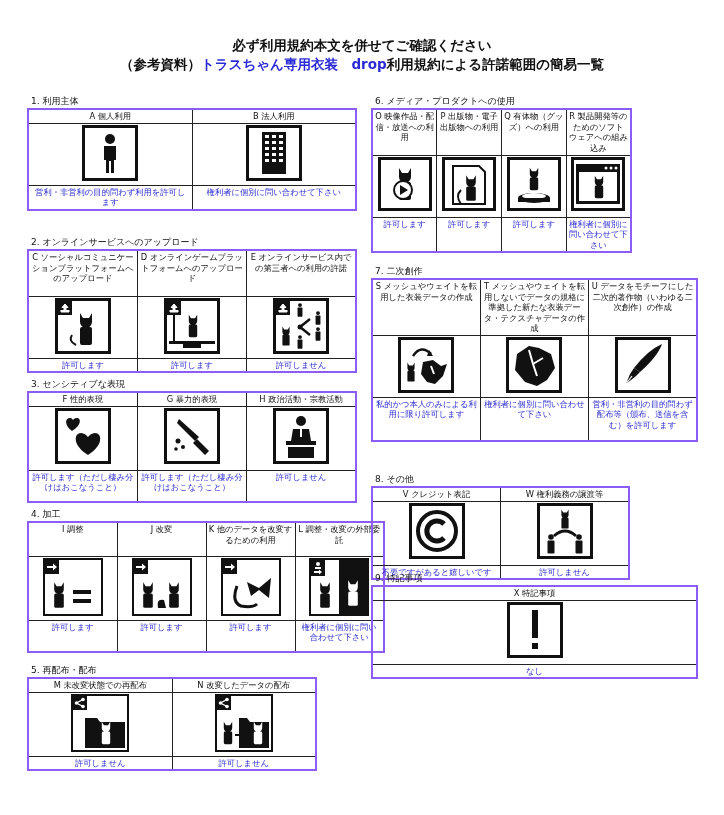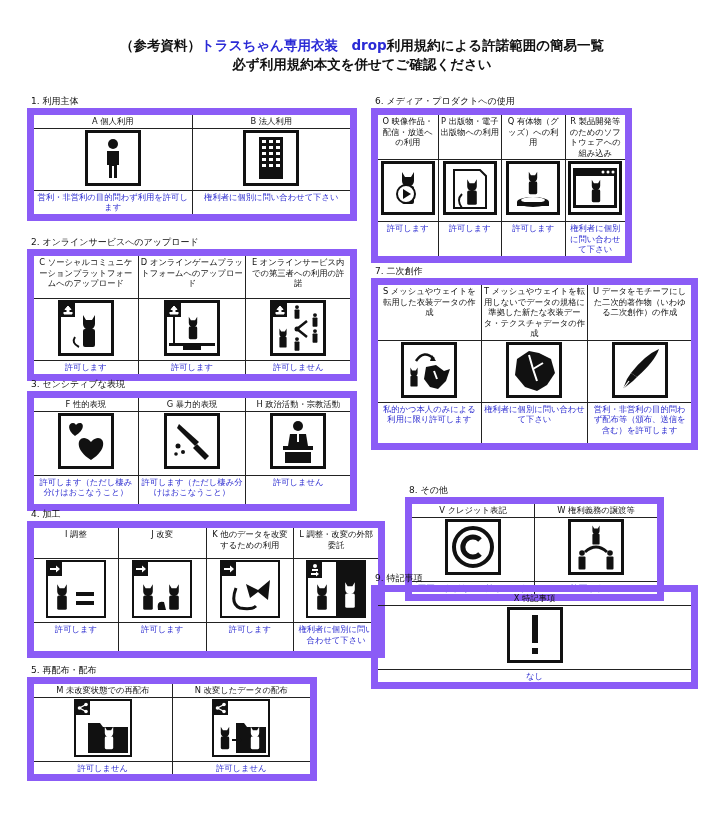--- a/index.html
+++ b/index.html
@@ -2,21 +2,21 @@
 <html><head>
 <meta charset="utf-8">
 <style>
   * { box-sizing: border-box; margin: 0; padding: 0; }
   html, body { width: 724px; height: 815px; background: #ffffff; overflow: hidden; }
   body { font-family: "DejaVu Sans", "Liberation Sans", sans-serif; color: #111; position: relative; }
   .title { position: absolute; top: 36px; left: 0; width: 724px; text-align: center; font-size: 13.5px; font-weight: bold; line-height: 19px; }
   .title .blue { color: #2a2ad6; }
   .section { position: absolute; }
   .sec-title { font-size: 9px; line-height: 12px; height: 13px; padding-left: 4px; color: #111; }
-  table.grid { border-collapse: collapse; width: 100%; table-layout: fixed; border: 7px solid #8b5cf6; padding-left: 41px; }
+  table.grid { border-collapse: collapse; width: 100%; table-layout: fixed; border: 2px solid #8b5cf6; padding-left: 41px; }
   table.grid td { border: 1.5px solid #222; text-align: center; vertical-align: top; font-size: 8.3px; line-height: 10.5px; padding: 1px 2px; }
   td.hdr { color: #111; }
   td.icon-cell { vertical-align: middle; padding: 3px 0; }
   td.res { color: #2b2bd0; }
   .icon-box { display: inline-block; border: 3px solid #111; background: #fff; vertical-align: middle; }
   .icon-box svg { display: block; }
 </style>
 </head>
 <body>
 
@@ -46,22 +46,22 @@
       <path d="M10 3.5 L3.5 7 L10 10.5" stroke="#fff" stroke-width="1.3" fill="none"></path>
     </symbol>
     <symbol id="man" viewBox="0 0 10 20">
       <circle cx="5" cy="3" r="2.8" fill="#111"></circle>
       <rect x="1.5" y="6.5" width="7" height="13" rx="1" fill="#111"></rect>
     </symbol>
   </defs>
 </svg>
 
 <div class="title">
+  <div>必ず利用規約本文を併せてご確認ください</div>
   <div><span>（参考資料）</span><span class="blue">トラスちゃん専用衣装　drop</span><span>利用規約による許諾範囲の簡易一覧</span></div>
-  <div>必ず利用規約本文を併せてご確認ください</div>
 </div>
 
 <div class="section" style="left:27px; top:95px; width:330px;">
   <div class="sec-title">1. 利用主体</div>
   <table class="grid">
     <tbody>
         <tr>
       <td class="hdr">A 個人利用</td>
       <td class="hdr">B 法人利用</td>
     </tr>
@@ -333,21 +333,21 @@
     </tr>
     <tr style="height:44px">
       <td class="res">私的かつ本人のみによる利用に限り許可します</td>
       <td class="res">権利者に個別に問い合わせて下さい</td>
       <td class="res">営利・非営利の目的問わず配布等（頒布、送信を含む）を許可します</td>
     </tr>
   </tbody>
     </table>
 </div>
 
-<div class="section" style="left:371px; top:484px; width:259px;margin-left:34px;">
+<div class="section" style="left:371px; top:473px; width:259px;">
   <div class="sec-title">8. その他</div>
   <table class="grid">
     <tbody>
         <tr>
       <td class="hdr">V クレジット表記</td>
       <td class="hdr">W 権利義務の譲渡等</td>
     </tr>
     <tr style="height:64px">
       <td class="icon-cell"><span class="icon-box"><svg width="50" height="50" viewBox="0 0 50 50">
                 <circle cx="25" cy="25" r="19" fill="none" stroke="#111" stroke-width="4"></circle>

